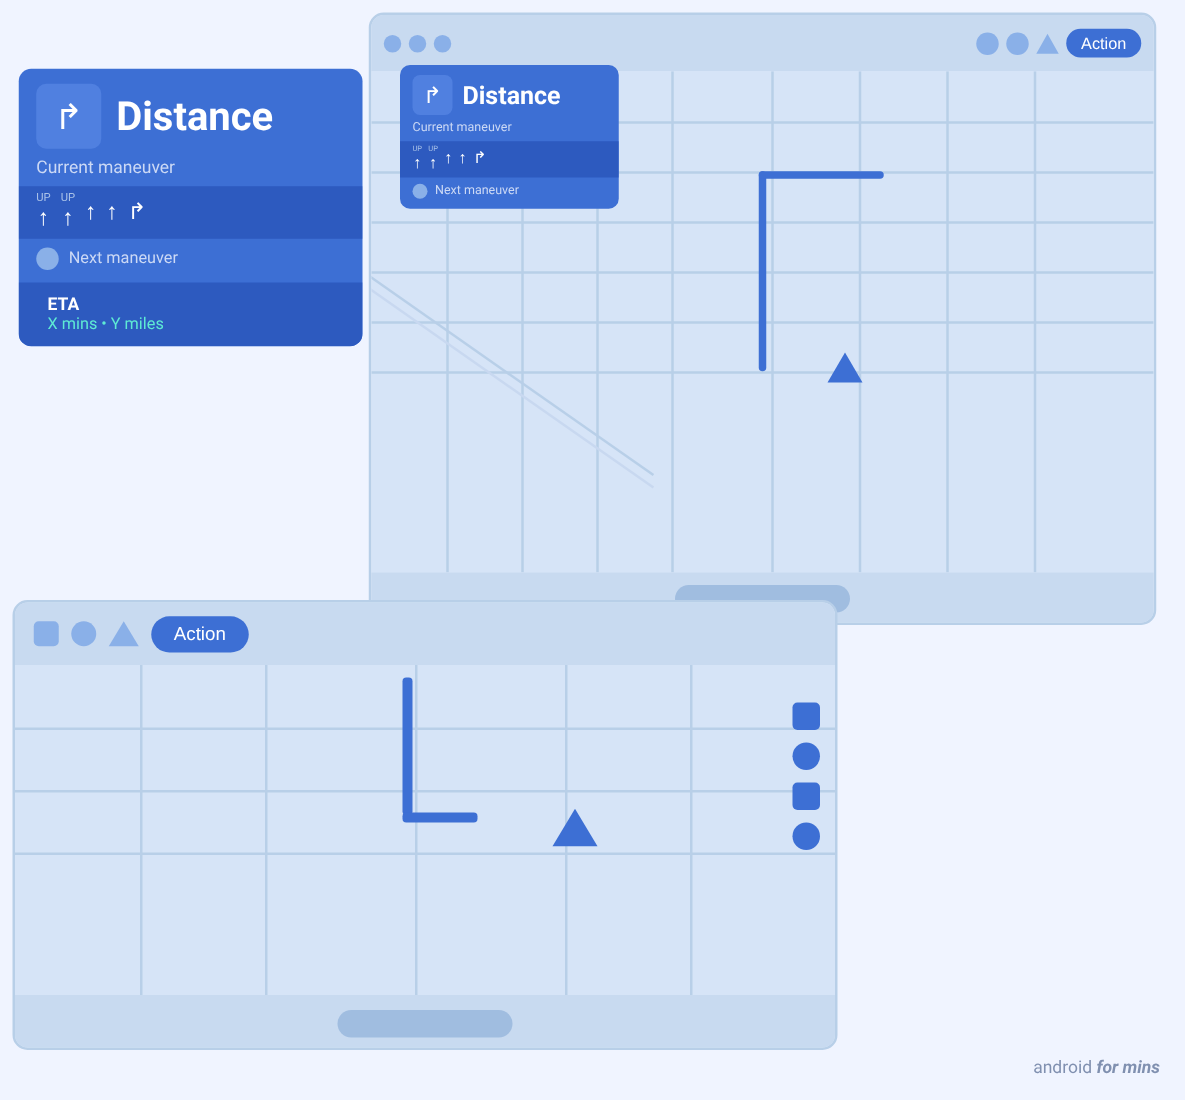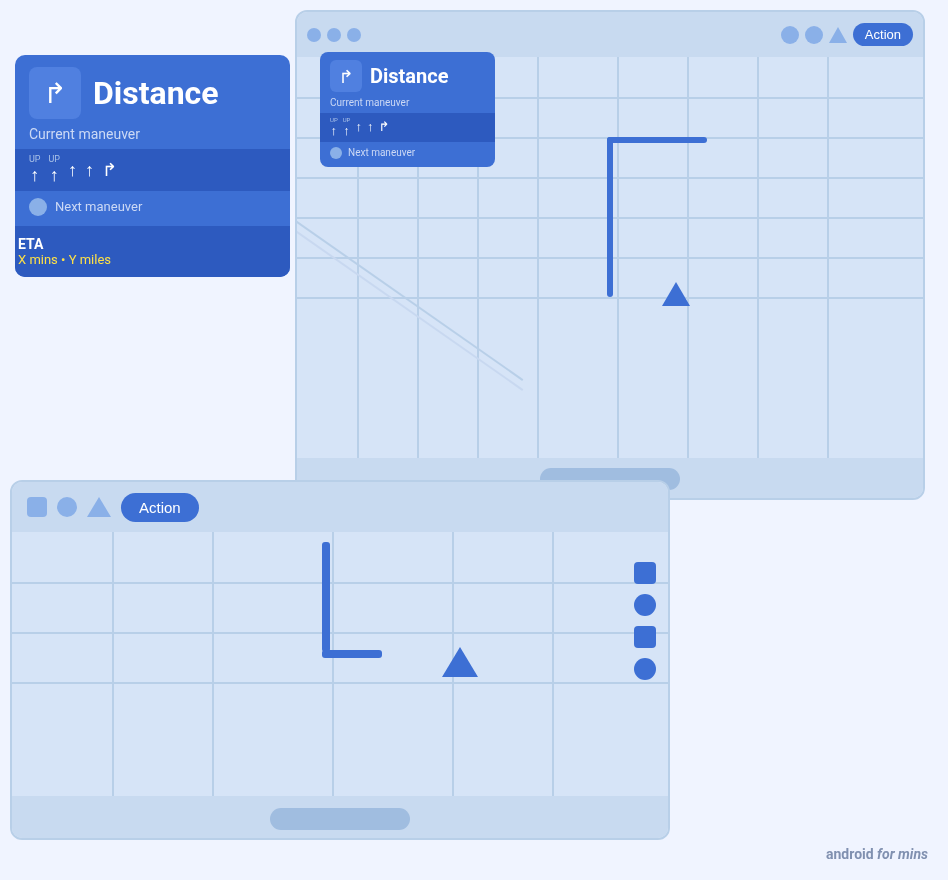--- a/index.html
+++ b/index.html
@@ -173,29 +173,29 @@
     .nav-card-large .next-maneuver {
       padding: 7px 14px 10px;
       display: flex;
       align-items: center;
       gap: 8px;
       color: #ccd9f5;
       font-size: 13px;
     }
     .nav-card-large .eta-row {
       background: #2d5abf;
-      padding: 10px 3px;
+      padding: 10px 23px;
     }
     .nav-card-large .eta-title {
       color: white;
       font-size: 14px;
       font-weight: bold;
     }
     .nav-card-large .eta-detail {
-      color: #fde047;
+      color: #5eead4;
       font-size: 13px;
     }
 
     
     .turn-icon {
       color: white;
       font-size: 12px;
       display: inline-flex;
       flex-direction: column;
       align-items: center;
@@ -300,21 +300,21 @@
     .watermark {
       position: absolute;
       bottom: 18px;
       right: 20px;
       font-size: 14px;
       color: #8090b0;
       font-style: italic;
       z-index: 100;
     }
     .watermark span {
-      font-weight: bold;
+      font-weight: normal;
       font-style: normal;
       text-align: center;
     }
 
     
     .street-h { position: absolute; height: 2px; background: #b8cfe8; }
     .street-v { position: absolute; width: 2px; background: #b8cfe8; }
     .street-diag {
       position: absolute;
       height: 2px;

